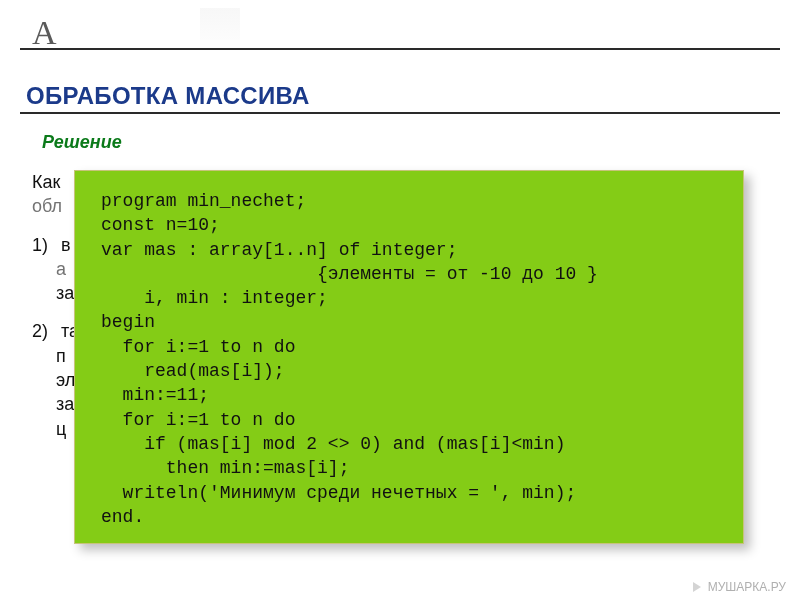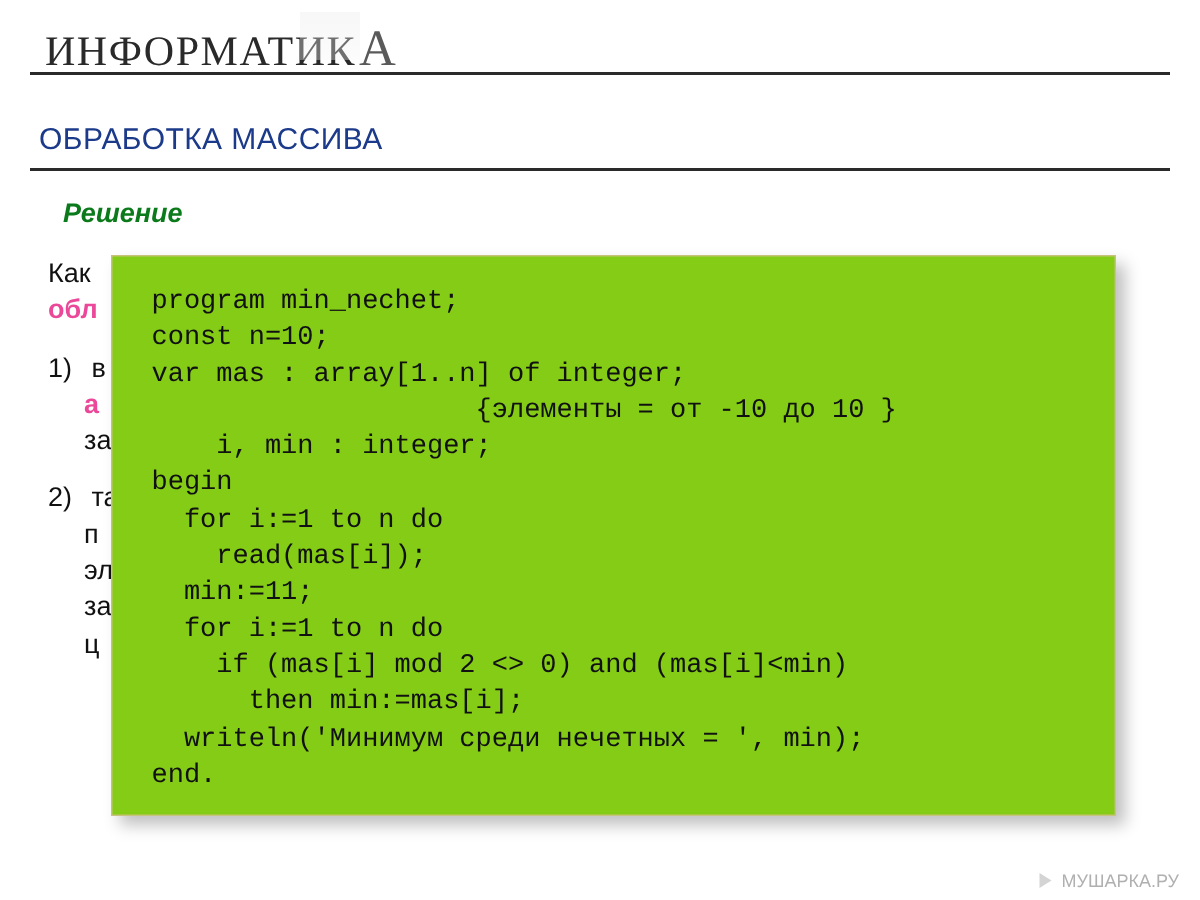--- a/index.html
+++ b/index.html
@@ -30,22 +30,22 @@
   }
   .rule-top {
     position: absolute;
     top: 48px; left: 20px; right: 20px;
     height: 2px; background: #2a2a2a;
   }
   .title {
     position: absolute;
     top: 82px; left: 26px;
     color: #1b3a8a;
-    font-weight: normal;
-    font-size: 20px;
+    font-weight: bold;
+    font-size: 24px;
     letter-spacing: 0.3px;
   }
   .rule-under {
     position: absolute;
     top: 112px; left: 20px; right: 20px;
     height: 2px; background: #2a2a2a;
   }
   .subhead {
     position: absolute;
     top: 132px; left: 42px;
@@ -55,21 +55,21 @@
     font-style: italic;
   }
   .bodytext {
     position: absolute;
     top: 170px; left: 32px;
     width: 730px;
     font-size: 18px;
     color: #111;
     line-height: 1.35;
   }
-  .bodytext .blue-emph { color: #ec4899; font-weight: bold; }
+  .bodytext .blue-emph { color: #737373; font-weight: normal; }
   .bodytext p { margin-bottom: 10px; }
   .bodytext .num { display: inline-block; width: 24px; }
   .codebox {
     position: absolute;
     top: 170px; left: 74px;
     width: 670px;
     background: #84cc16;
     border: 1px solid #c7c37a;
     box-shadow: 6px 6px 10px rgba(0,0,0,0.25);
     padding: 18px 26px 14px 26px;
@@ -103,21 +103,20 @@
     width: 40px; height: 32px;
     background: linear-gradient(#e9e9e9, #f6f6f6);
     opacity: 0.35;
   }
 </style>
 </head>
 <body>
 
 <div class="header">
   <div class="decor"></div>
-  <span class="word">ИНФОРМАТИК</span>
   <span class="lastA">А</span>
 </div>
 <div class="rule-top"></div>
 
 <div class="title">ОБРАБОТКА МАССИВА</div>
 <div class="rule-under"></div>
 
 <div class="subhead">Решение</div>
 
 <div class="bodytext">

